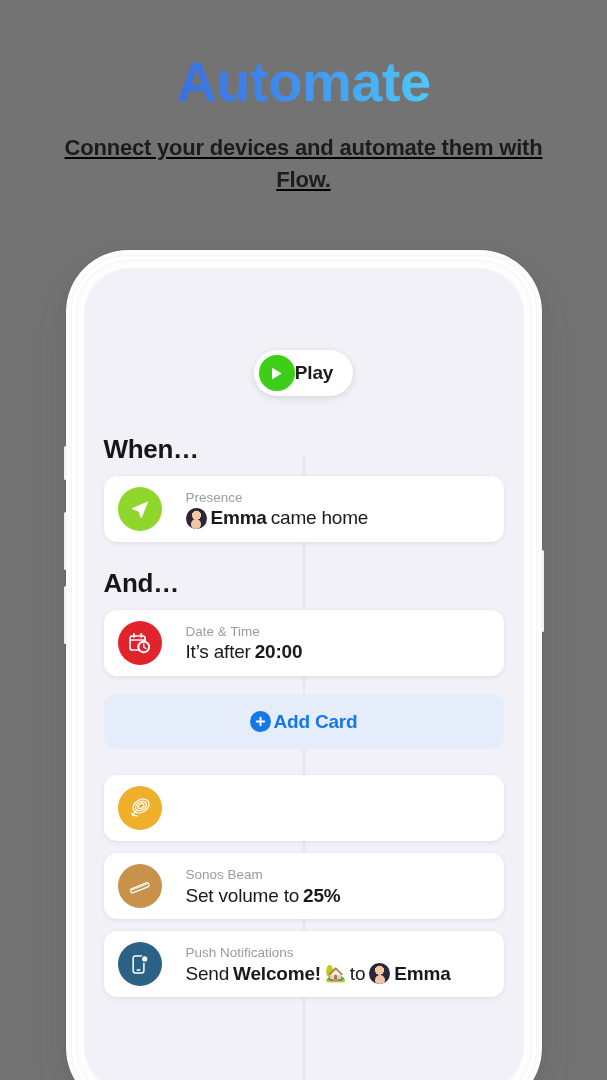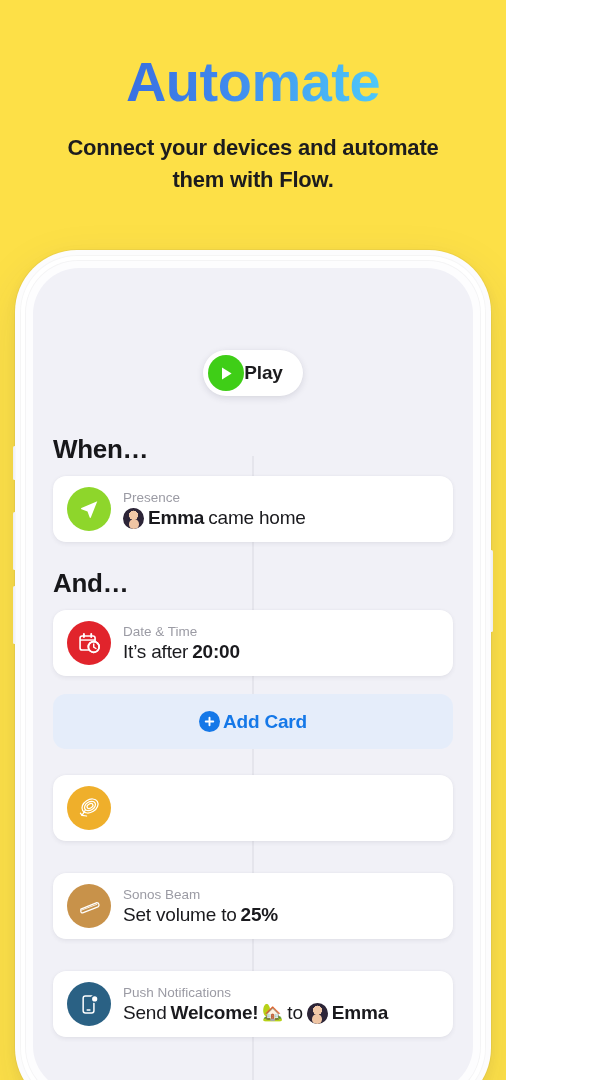--- a/index.html
+++ b/index.html
@@ -11,24 +11,25 @@
   }
 
   body {
     background: #FFFFFF;
     font-family: "Liberation Sans", sans-serif;
     -webkit-font-smoothing: antialiased;
   }
 
   .page {
     position: relative;
-    width: 506px;
+    width: 607px;
     height: 1080px;
-    background: #fde047;
+    background: #737373;
     overflow: hidden;
+    text-decoration: underline;
   }
 
   
   .hero {
     padding-top: 52px;
     text-align: center;
   }
 
   .hero-title {
     font-size: 56px;
@@ -181,29 +182,29 @@
     color: #17171A;
     letter-spacing: -0.3px;
     margin-bottom: 11px;
   }
 
   .sec-gap { height: 26px; }
 
   .card {
     display: flex;
     align-items: center;
-    gap: 12px;
+    gap: 24px;
     background: #FFFFFF;
     border-radius: 13px;
     padding: 11px 14px;
     box-shadow: 0 1.5px 4px rgba(40,40,70,0.07), 0 0 0 0.5px rgba(0,0,0,0.015);
     min-height: 62px;
   }
 
-  .card + .card { margin-top: 32px; }
+  .card + .card { margin-top: 12px; align-items: flex-end; }
 
   .card-icon {
     width: 44px; height: 44px;
     border-radius: 50%;
     flex: 0 0 44px;
     display: flex;
     align-items: center;
     justify-content: center;
   }
 

